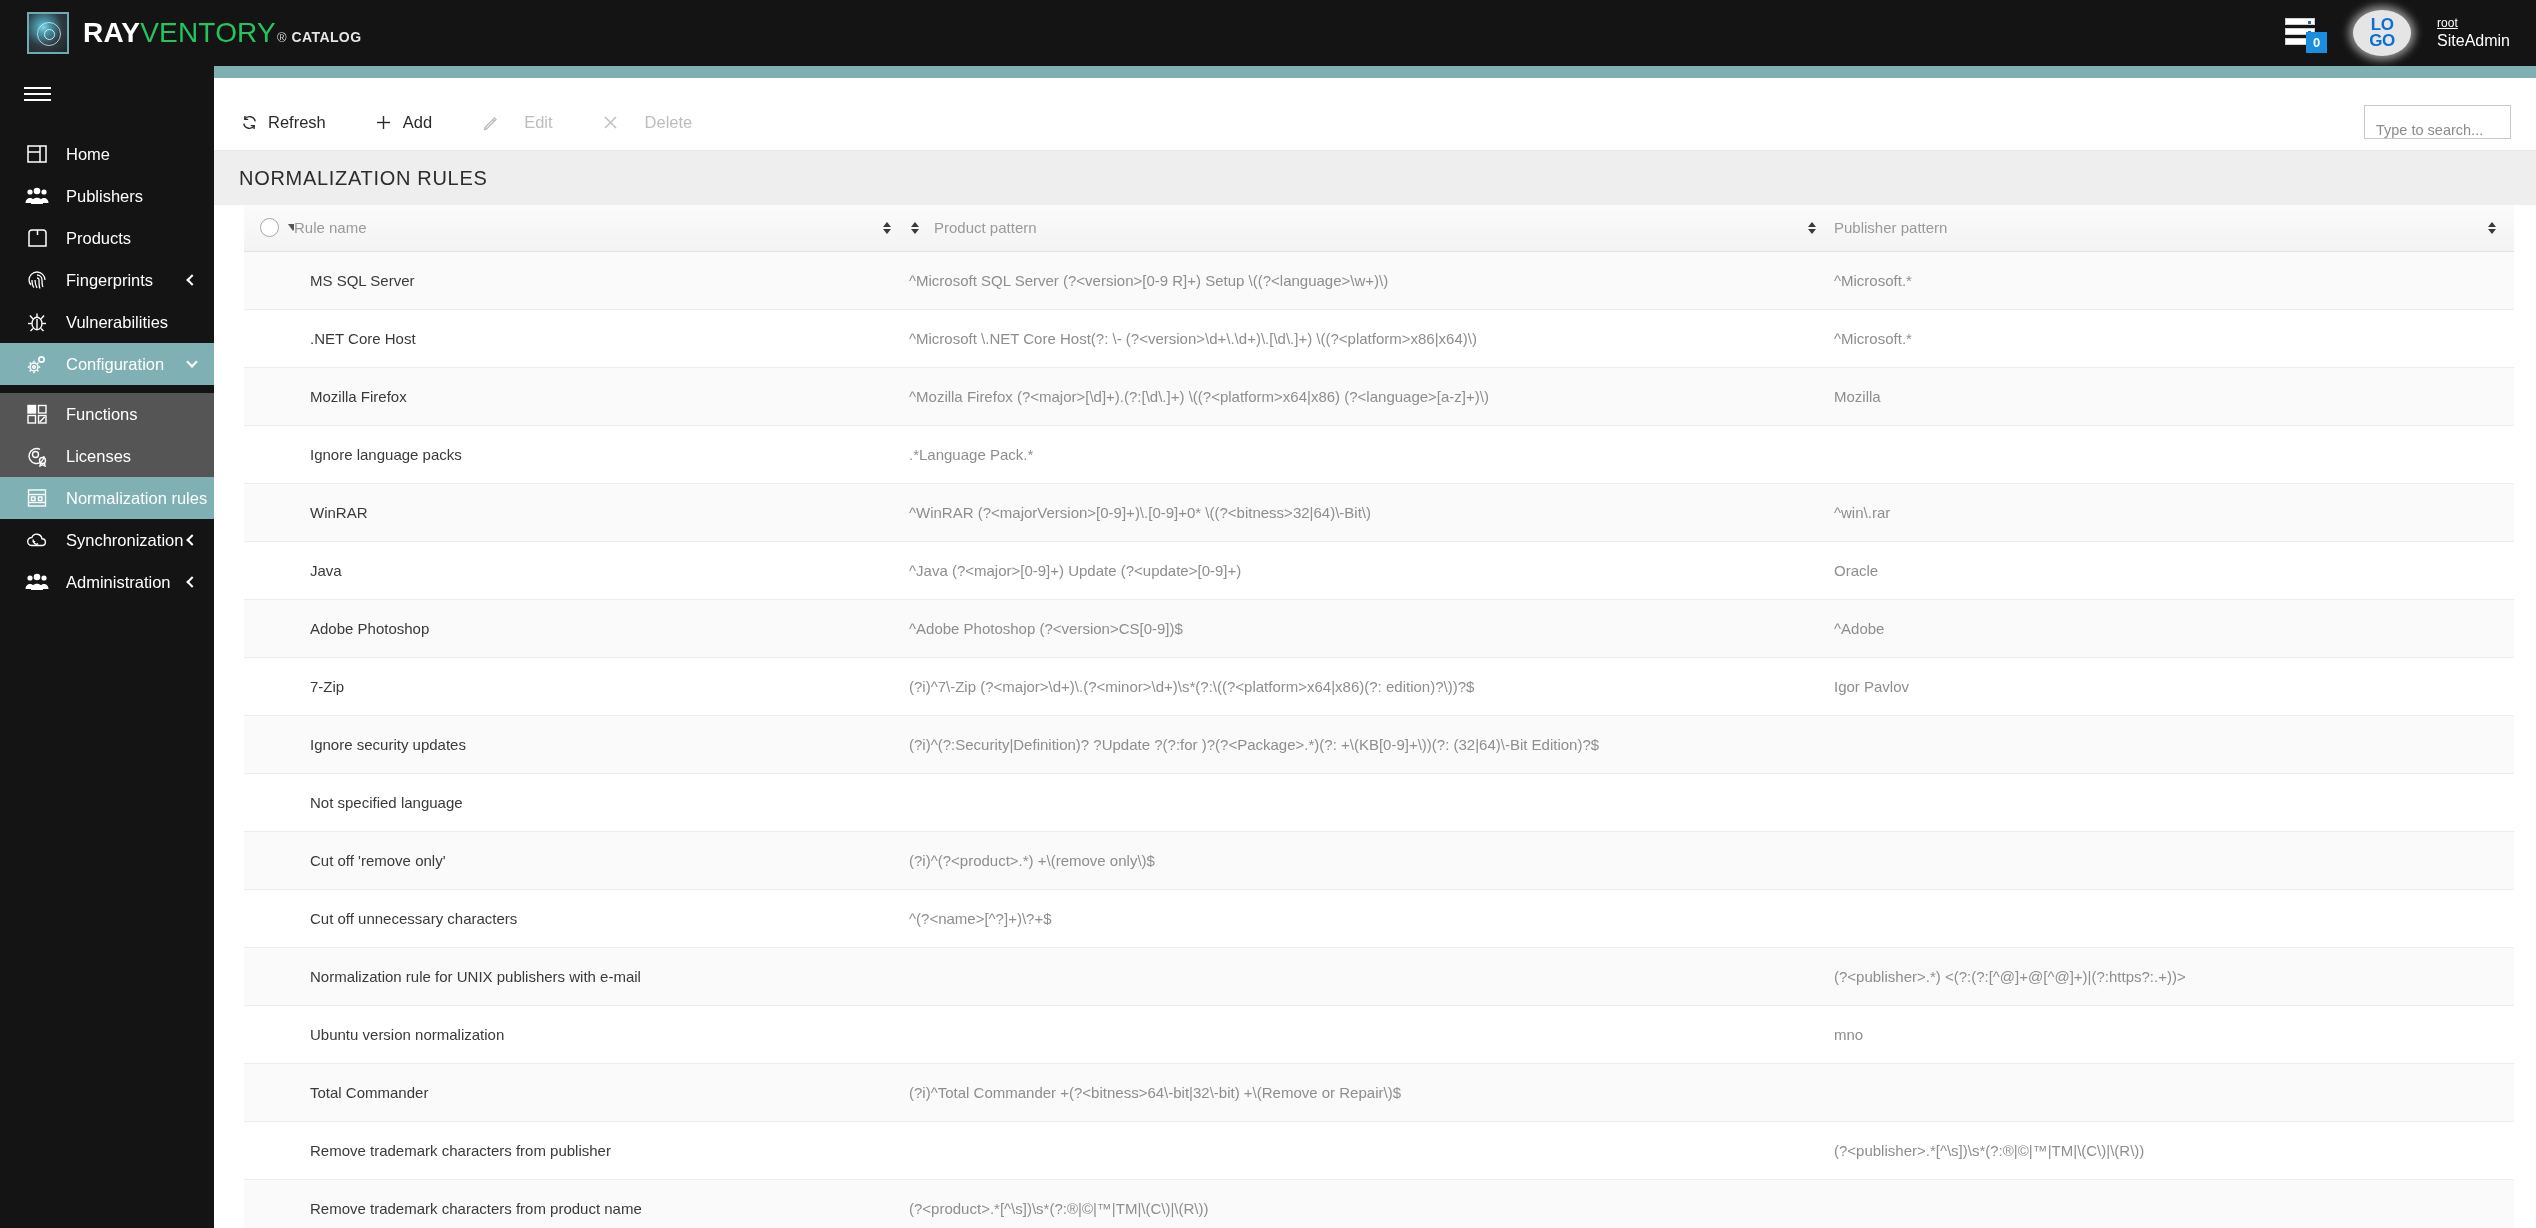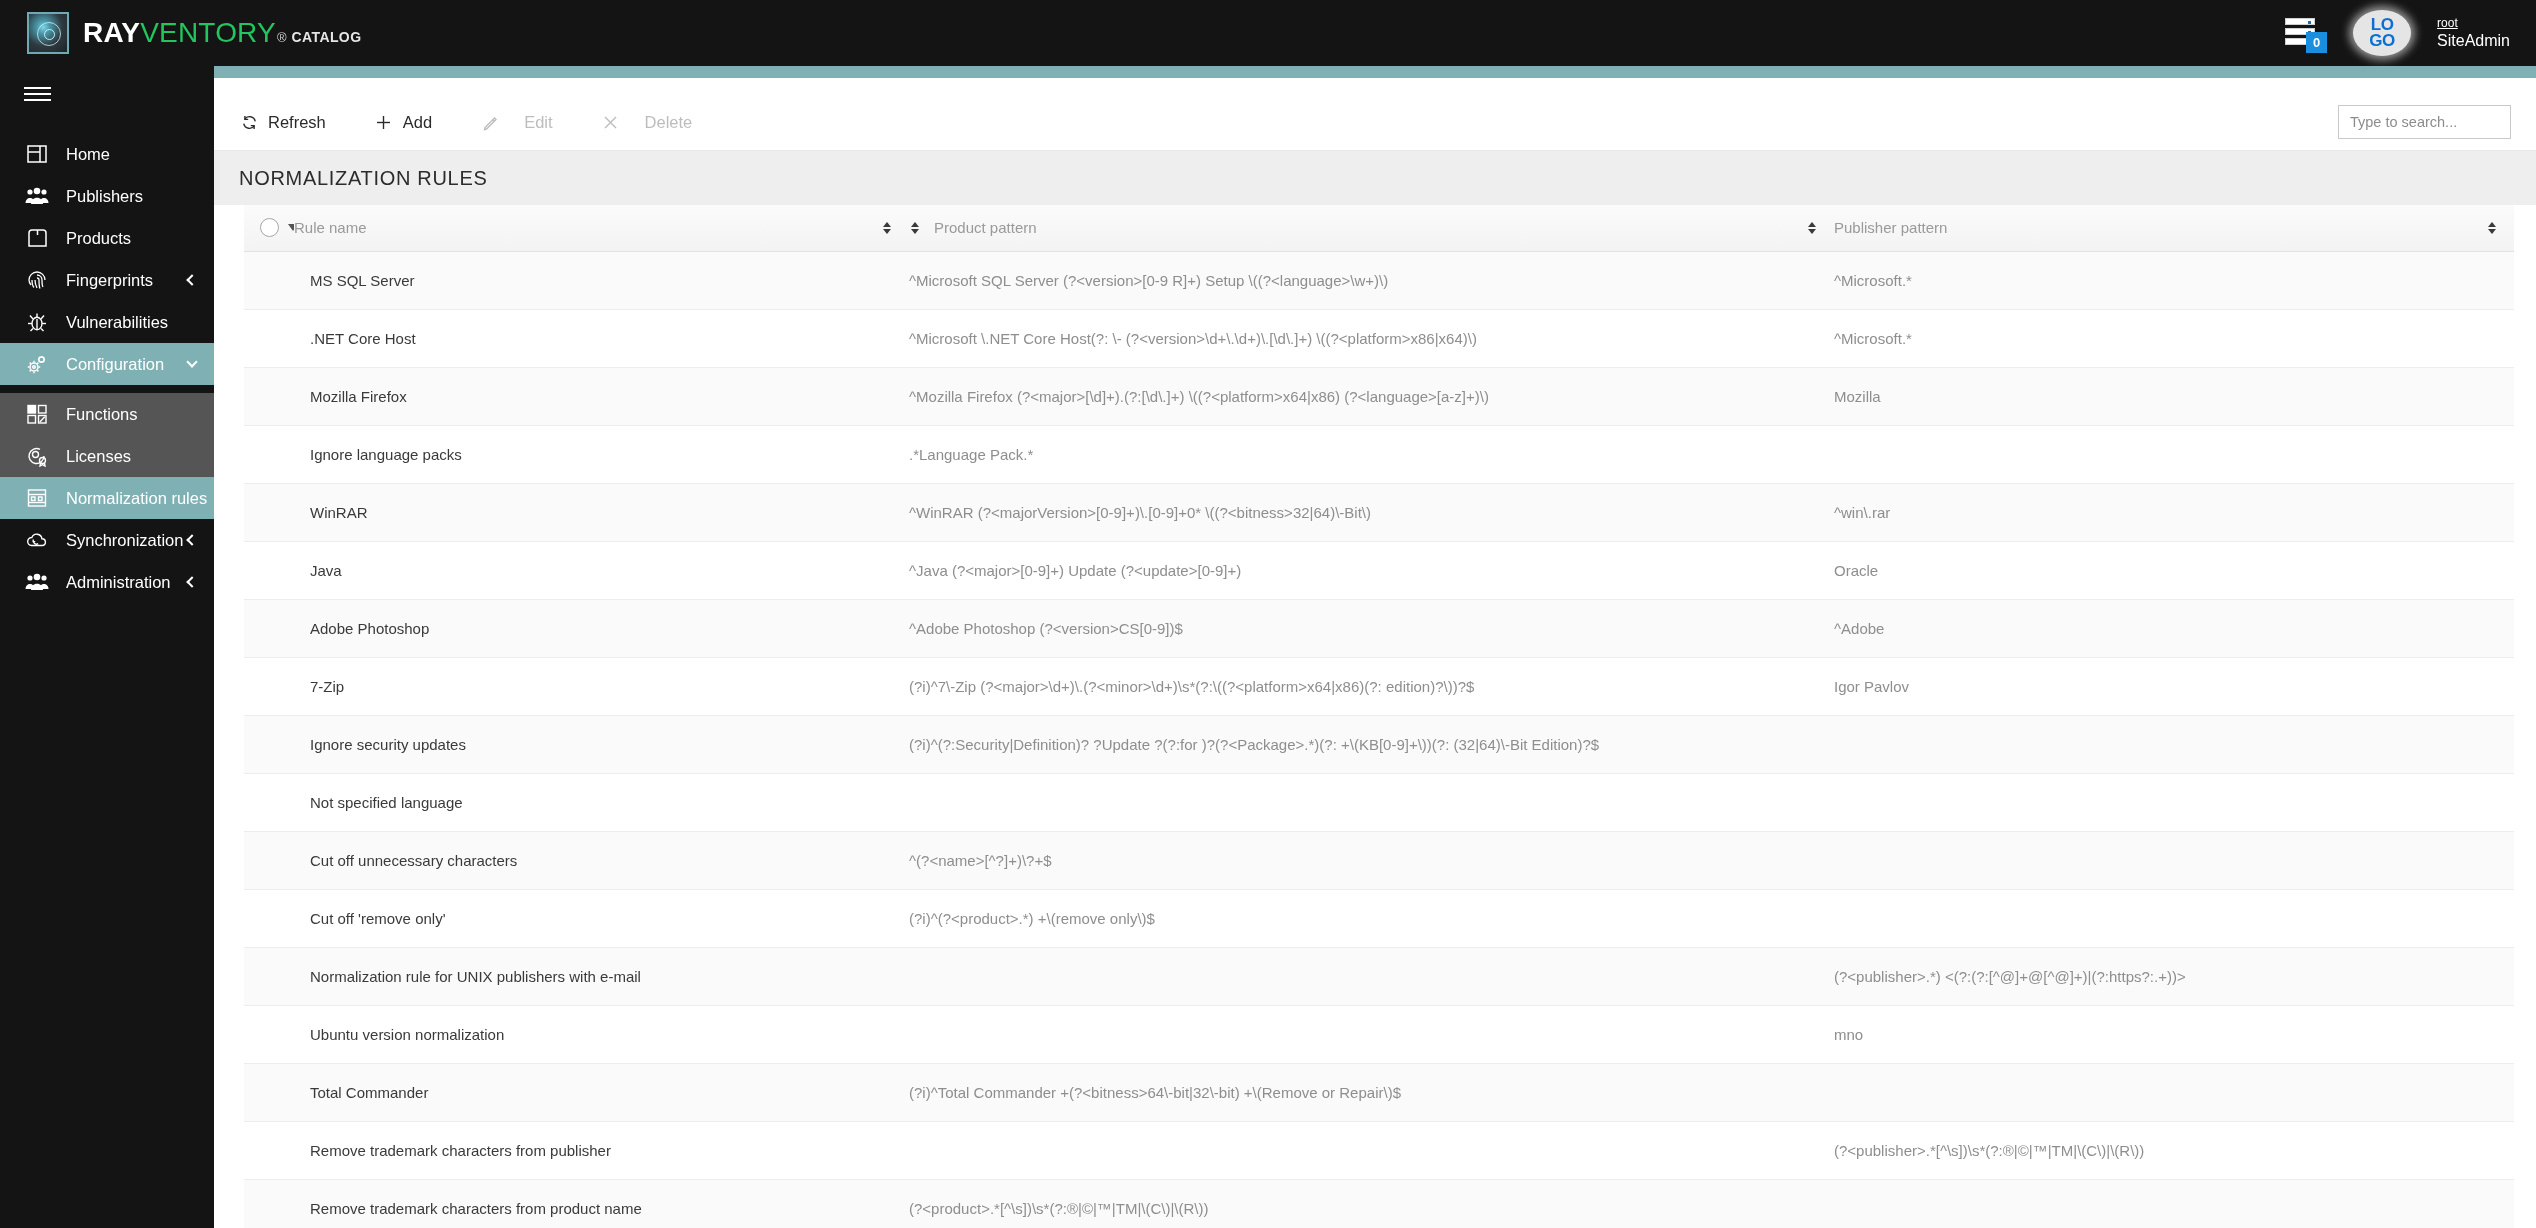--- a/index.html
+++ b/index.html
@@ -125,22 +125,22 @@
     padding: 0 0 0 25px; border-bottom: 1px solid #e8e8e8; position: relative;
   }
   .tb-btn {
     display: flex; align-items: center; gap: 9px; margin-right: 48px;
     font-size: 16.5px; color: #2b2b2b; cursor: pointer; font-weight: 300;
   }
   .tb-btn.disabled { color: #bdbdbd; cursor: default; gap: 24px; }
   .tb-ico { width: 20px; height: 20px; display: flex; align-items: center; justify-content: center; }
   .search-wrap {
     position: absolute; right: 25px; top: 50%; transform: translateY(-50%);
-    width: 173px; height: 34px; border: 1px solid #c9c9c9; background: #fff;
-    display: flex; align-items: center; padding: 0 8px 0 11px;
+    width: 147px; height: 34px; border: 1px solid #c9c9c9; background: #fff;
+    display: flex; align-items: flex-end; padding: 0 8px 0 11px;
   }
   .search-wrap input {
     border: 0; outline: 0; flex: 1; font-size: 14.5px; color: #444;
     font-family: "Liberation Sans", sans-serif; background: transparent;
   }
   .search-wrap input::placeholder { color: #8c8c8c; }
 
   .page-title-band {
     height: 54px; background: #eeeeee; display: flex; align-items: center;
     padding-left: 25px;
@@ -556,32 +556,32 @@
             <td></td>
           </tr>
           <tr>
             <td class="cell-check"></td>
             <td class="cell-name">Not specified language</td>
             <td></td>
             <td></td>
           </tr>
           <tr>
             <td class="cell-check"></td>
+            <td class="cell-name">Cut off 'remove only'</td>
+            <td>(?i)^(?&lt;product&gt;.*) +\(remove only\)$</td>
+            <td></td>
+          </tr>
+          <tr>
+            <td class="cell-check"></td>
             <td class="cell-name">Cut off unnecessary characters</td>
             <td>^(?&lt;name&gt;[^?]+)\?+$</td>
             <td></td>
           </tr>
           <tr>
             <td class="cell-check"></td>
-            <td class="cell-name">Cut off 'remove only'</td>
-            <td>(?i)^(?&lt;product&gt;.*) +\(remove only\)$</td>
-            <td></td>
-          </tr>
-          <tr>
-            <td class="cell-check"></td>
             <td class="cell-name">Normalization rule for UNIX publishers with e-mail</td>
             <td></td>
             <td>(?&lt;publisher&gt;.*) &lt;(?:(?:[^@]+@[^@]+)|(?:https?:.+))&gt;</td>
           </tr>
           <tr>
             <td class="cell-check"></td>
             <td class="cell-name">Ubuntu version normalization</td>
             <td></td>
             <td>mno</td>
           </tr>

